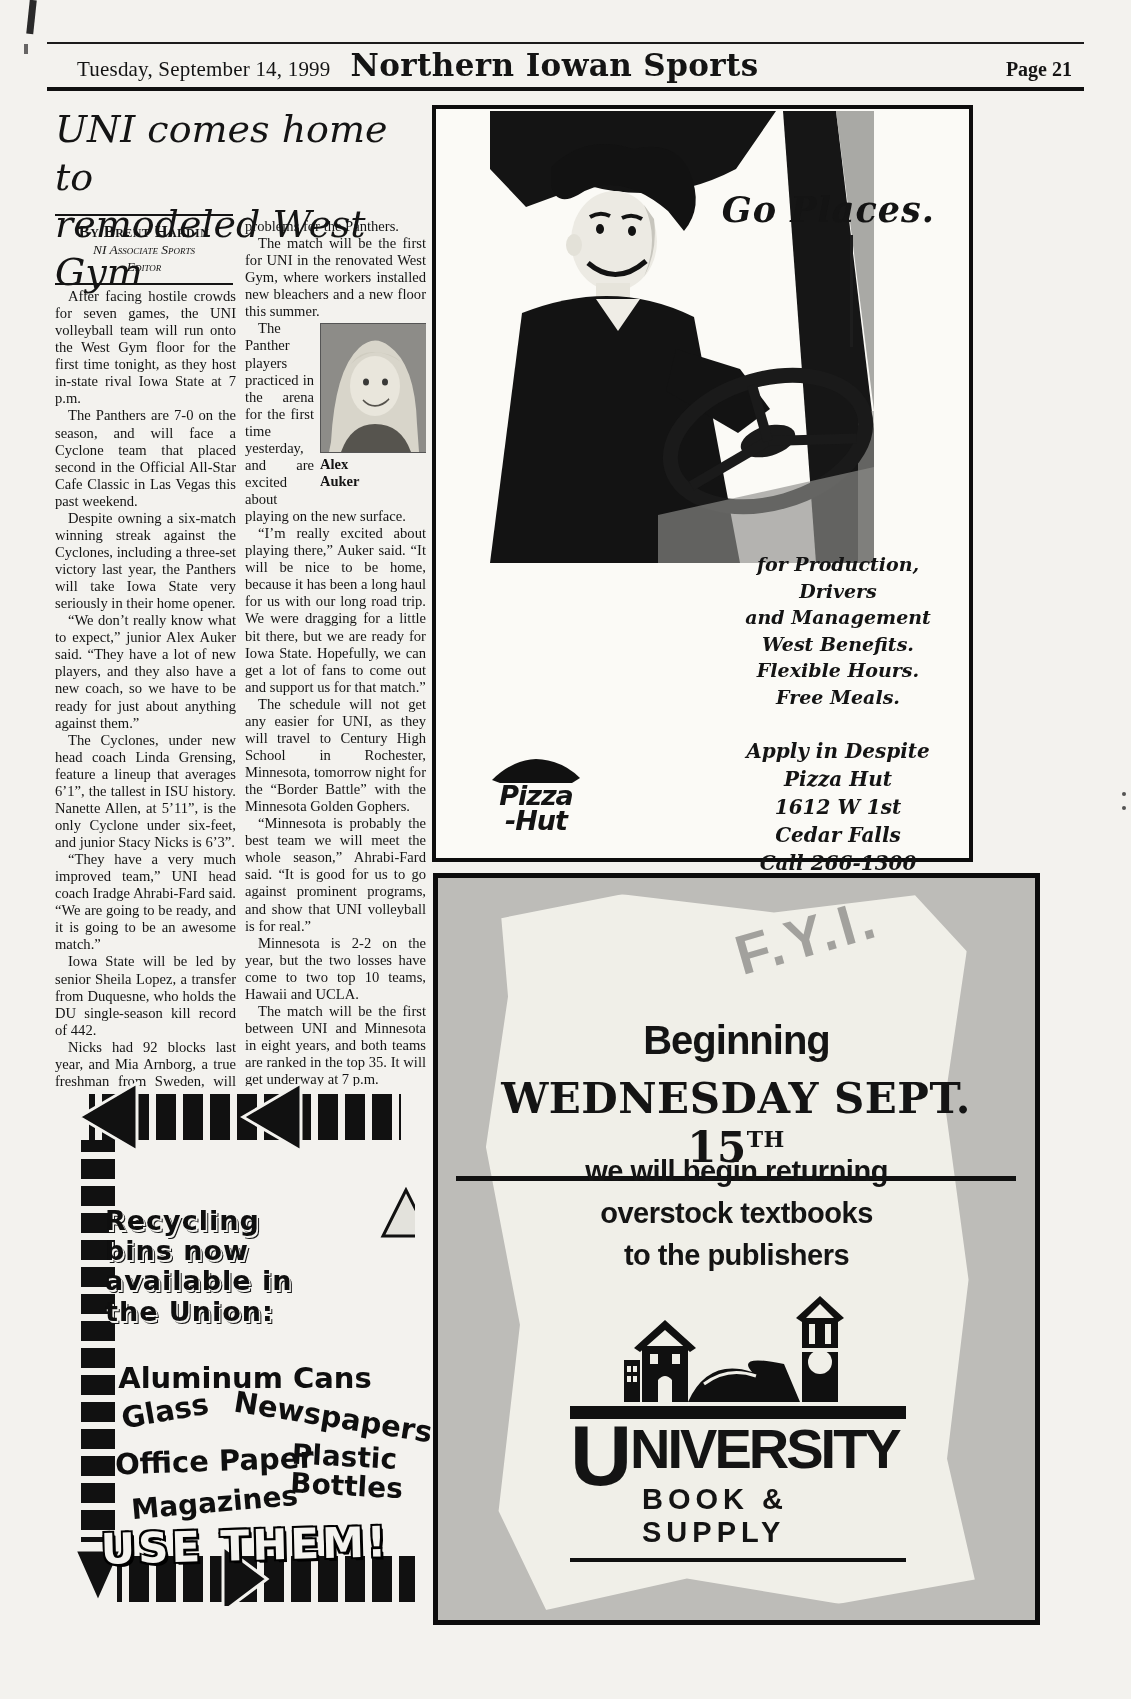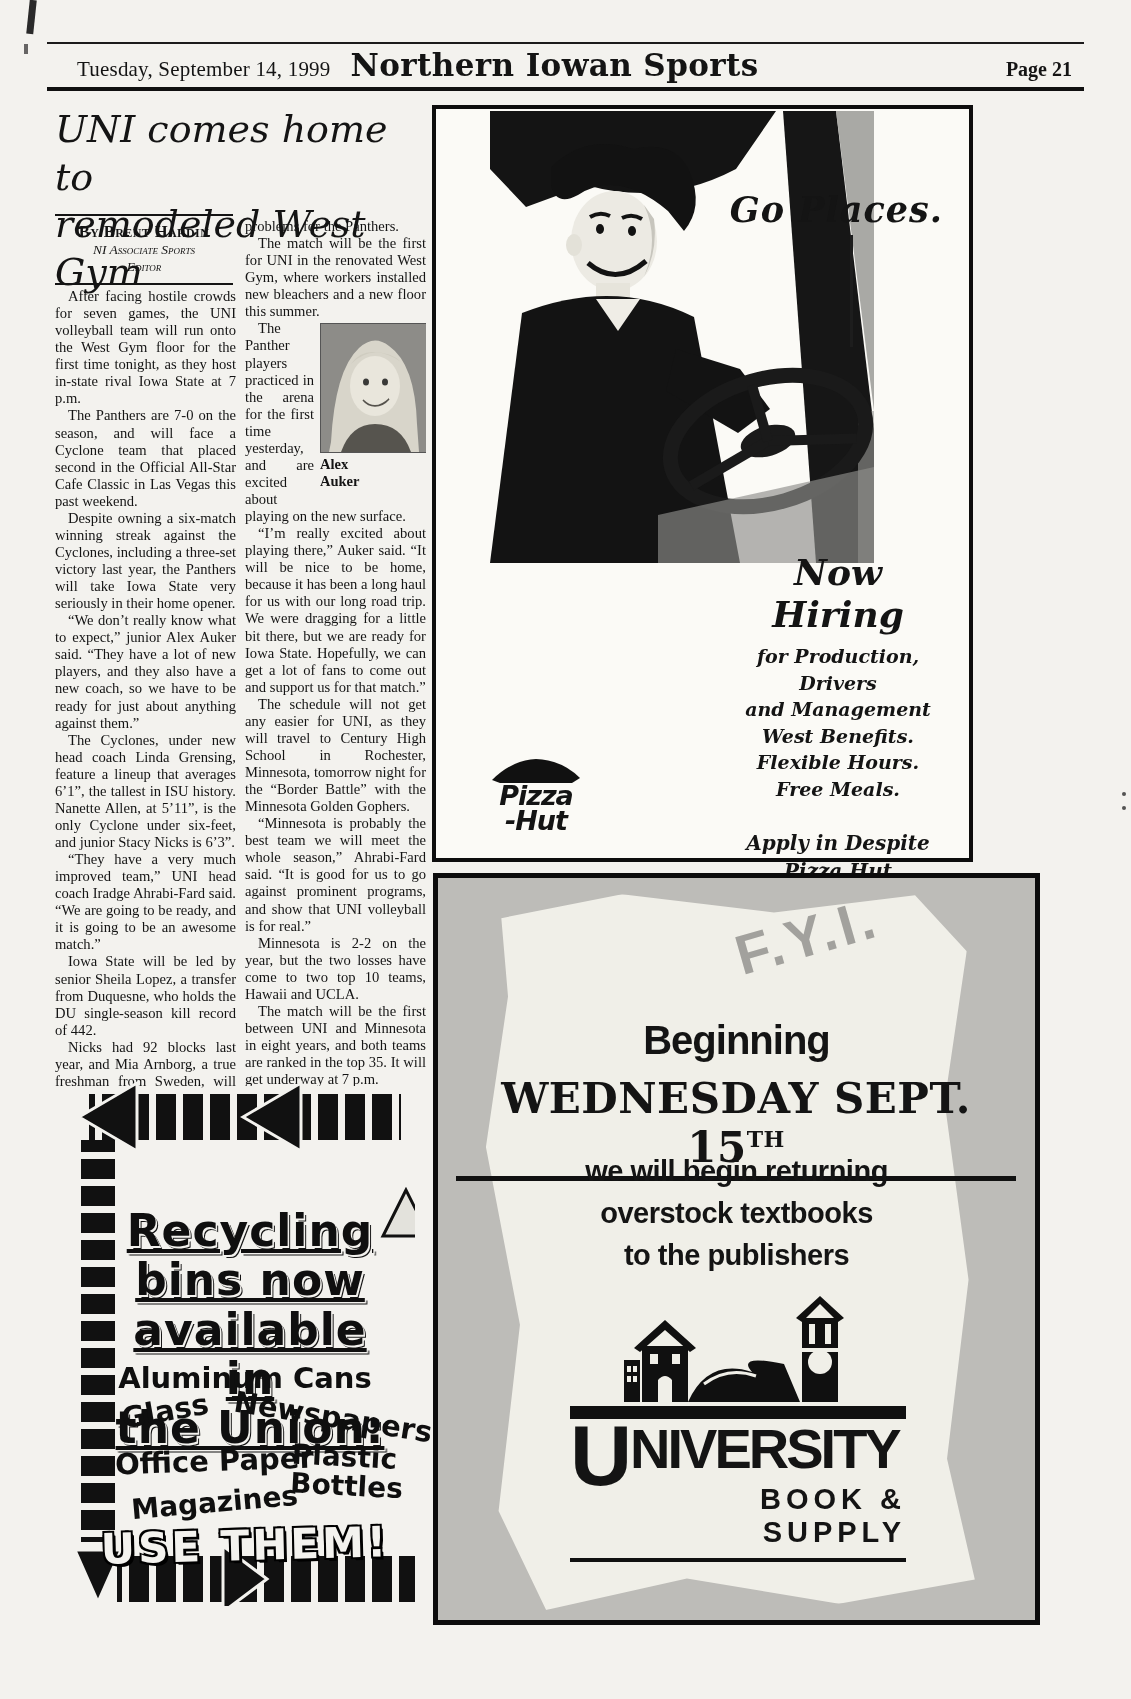--- a/index.html
+++ b/index.html
@@ -34,38 +34,38 @@
   .col2{left:245px;top:218px;height:868px;}
   .auker-photo{float:right;width:106px;margin:3px 0 2px 6px;}
   .auker-photo svg{display:block;width:106px;height:128px;border:1px solid #555;}
   .auker-cap{font-weight:bold;font-size:14.5px;line-height:1.15;padding-top:3px;text-indent:0;}
   .wrapzone::after{content:"";display:block;clear:both;}
 
   
   .pizza-ad{position:absolute;left:432px;top:105px;width:533px;height:749px;
             background:#fbfaf6;border:4px solid #0d0d0d;}
   .script{font-family:"DejaVu Serif",serif;font-style:italic;font-weight:bold;}
-  .go-places{position:absolute;right:26px;top:80px;font-size:35px;letter-spacing:1px;}
+  .go-places{position:absolute;right:34px;top:80px;font-size:35px;letter-spacing:1px;}
   .pizza-vline{position:absolute;left:414px;top:126px;width:3px;height:112px;background:#1d1d1d;}
   .hiring{position:absolute;left:286px;top:442px;width:232px;text-align:center;}
   .hiring-title{font-size:36px;margin-bottom:8px;}
   .hiring-line{font-size:19px;line-height:1.4;}
   .apply-block{margin-top:26px;}
   .apply-line{font-size:20px;line-height:1.4;}
   .ph-logo{position:absolute;left:52px;top:648px;width:96px;text-align:center;}
   .ph-logo svg{display:block;margin:0 auto;}
   .ph-word{font-family:"DejaVu Sans",sans-serif;font-weight:bold;font-style:italic;
            font-size:27px;line-height:.92;letter-spacing:-1px;}
 
   
   .recycle-ad{position:absolute;left:75px;top:1078px;width:340px;height:528px;}
   .rc-frame{position:absolute;left:0;top:0;}
   .rc-word{position:absolute;font-family:"DejaVu Sans",sans-serif;font-weight:bold;color:#0f0f0f;}
-  .rc-headline{left:30px;top:128px;width:290px;text-align:center;line-height:1.12;font-size:44px;
-               letter-spacing:1px;text-shadow:1.5px 1.5px 0 #f3f2ee,2.5px 2.5px 0 #141414;text-decoration:underline;}
+  .rc-headline{left:30px;top:128px;width:290px;line-height:1.12;font-size:27px;
+               letter-spacing:1px;text-shadow:1.5px 1.5px 0 #f3f2ee,2.5px 2.5px 0 #141414;}
   .rc-item{font-size:29px;white-space:nowrap;}
   .it-aluminum{left:0;top:283px;width:100%;text-align:center;}
   .it-glass{left:46px;top:316px;transform:rotate(-10deg);}
   .it-news{left:158px;top:322px;transform:rotate(9deg);}
   .it-office{left:40px;top:366px;transform:rotate(-2deg);}
   .it-plastic{left:216px;top:364px;width:100px;white-space:normal;text-align:center;
               line-height:1.05;transform:rotate(3deg);font-size:28px;}
   .it-magazines{left:56px;top:408px;transform:rotate(-5deg);font-size:28px;}
   .rc-cta{left:0;top:443px;width:100%;text-align:center;font-size:42px;letter-spacing:3px;
           color:#f3f2ee;transform:rotate(-1.5deg);
@@ -86,21 +86,21 @@
         border-bottom:5px solid #111;padding-bottom:4px;}
   .sept sup{font-size:22px;}
   .book-body{position:absolute;left:0;top:272px;width:100%;text-align:center;
              font-size:29px;line-height:1.45;letter-spacing:-.5px;}
   .campus{position:absolute;left:178px;top:410px;}
   .logotype{position:absolute;left:132px;top:528px;width:336px;font-family:"Liberation Sans",sans-serif;}
   .lt-bar{height:13px;background:#101010;}
   .lt-row{display:flex;align-items:flex-start;}
   .lt-u{font-weight:bold;font-size:86px;line-height:.84;letter-spacing:-2px;}
   .lt-rest{font-weight:bold;font-size:56px;line-height:1.02;letter-spacing:-3px;margin-top:1px;}
-  .lt-sub{font-weight:bold;font-size:29px;letter-spacing:5px;margin-left:72px;margin-top:-8px;text-align:right;}
+  .lt-sub{font-weight:bold;font-size:29px;letter-spacing:5px;margin-left:72px;margin-top:-8px;}
   .lt-under{height:4px;background:#101010;margin-top:9px;}
   .addr{position:absolute;left:0;top:636px;width:100%;text-align:center;
         font-size:26px;line-height:1.32;}
 </style>
 </head>
 <body>
 
 <div class="page">
 
   <div class="scan-mark m1"></div>
@@ -191,21 +191,20 @@
         <line x1="330" y1="330" x2="416" y2="352" stroke="#1a1a1a" stroke-width="10"></line>
         <line x1="330" y1="330" x2="330" y2="272" stroke="#1a1a1a" stroke-width="10"></line>
       </g>
       <path d="M220,404 L436,356 L436,452 L220,452 Z" fill="#8e8e8a" opacity="0.65"></path>
     </svg>
 
     <div class="script go-places">Go Places.</div>
     <div class="pizza-vline"></div>
 
     <div class="hiring script">
-      <div class="hiring-title">Now Hiring</div>
       <div class="hiring-line">for Production, Drivers</div>
       <div class="hiring-line">and Management</div>
       <div class="hiring-line">West Benefits.</div>
       <div class="hiring-line">Flexible Hours.</div>
       <div class="hiring-line">Free Meals.</div>
       <div class="apply-block">
         <div class="apply-line">Apply in Despite</div>
         <div class="apply-line">Pizza Hut</div>
         <div class="apply-line">1612 W 1st</div>
         <div class="apply-line">Cedar Falls</div>

